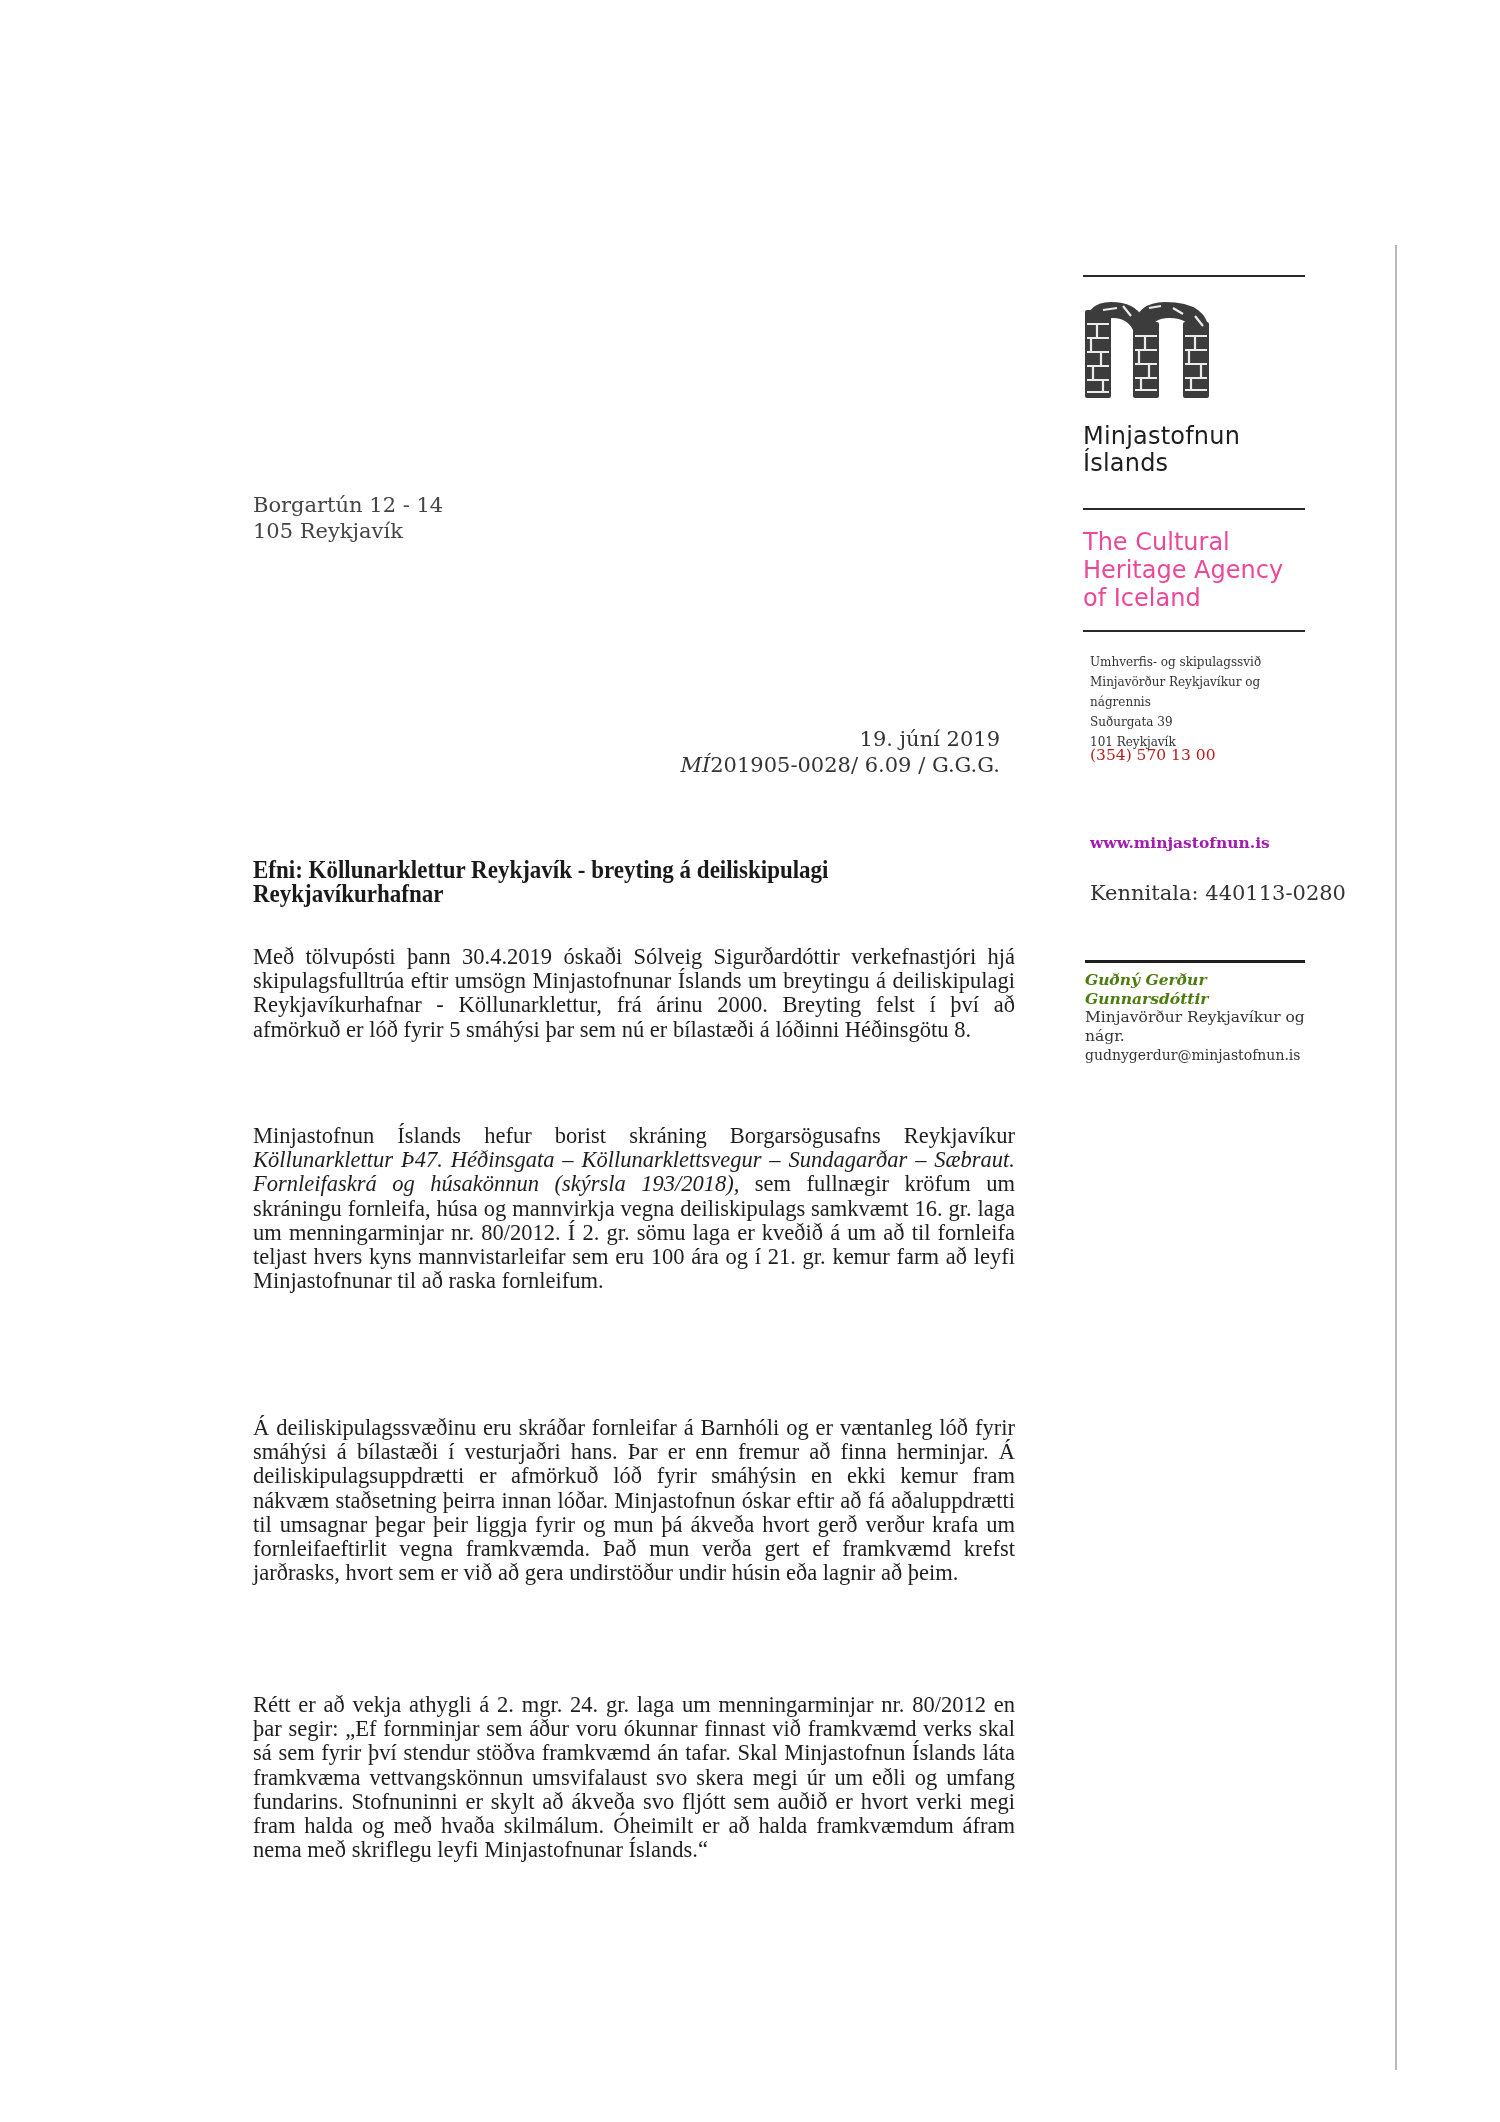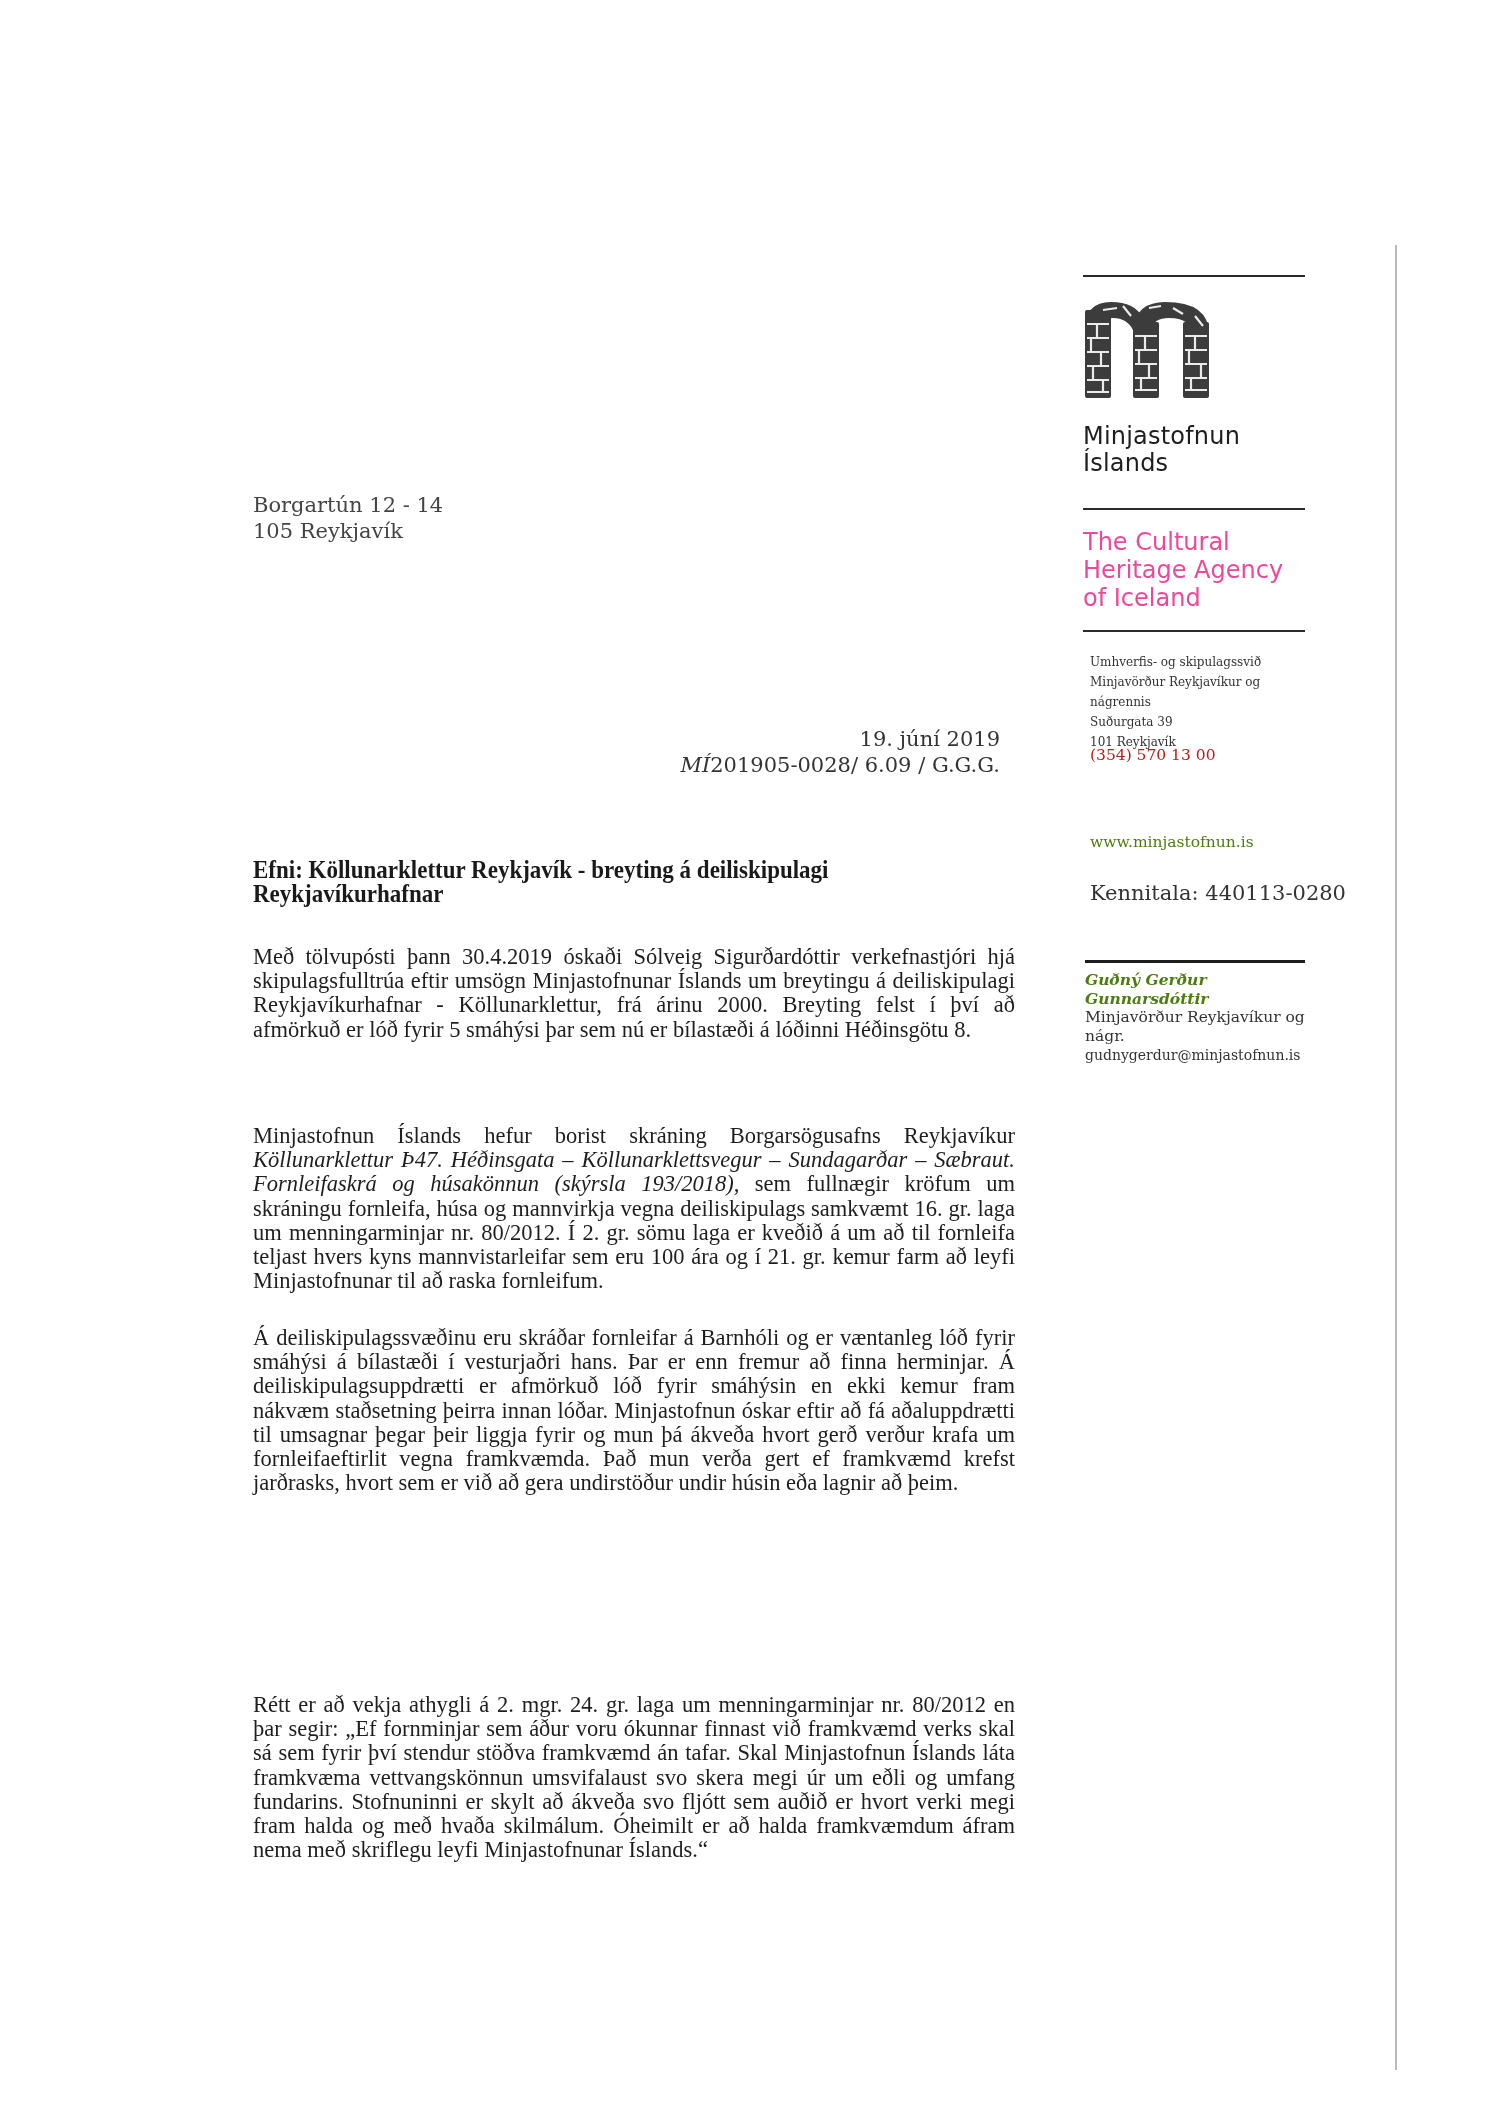--- a/index.html
+++ b/index.html
@@ -36,21 +36,21 @@
       position: absolute; left: 1083px; top: 528px;
       font-family: "DejaVu Sans", "Liberation Sans", sans-serif;
       font-size: 24px; line-height: 28px; color: #ec4899;
     }
 
     .dept-block {
       position: absolute; left: 1090px; top: 652px;
       font-size: 12px; line-height: 20px; color: #333;
     }
     .phone { position: absolute; left: 1090px; top: 746px; font-size: 15.5px; color: #b91c1c; }
-    .web { position: absolute; left: 1090px; top: 833px; font-size: 15.5px; color: #4d7c0f; }
+    .web { position: absolute; left: 1090px; top: 833px; font-size: 15.5px; color: #a21caf; font-weight: bold; }
     .kt { position: absolute; left: 1090px; top: 881px; font-size: 21px; color: #333; }
 
     .signer {
       position: absolute; left: 1085px; top: 970px;
       font-size: 15.5px; line-height: 19px; color: #333;
     }
     .signer .name { font-weight: bold; color: #4d7c0f; font-style: italic; }
     .signer .email { font-size: 14px; }
 
     
@@ -77,21 +77,21 @@
 
     
     .para {
       position: absolute; left: 253px; width: 762px;
       font-family: "Liberation Serif", "DejaVu Serif", serif;
       font-size: 22.5px; line-height: 24.2px; color: #1e1e1e;
       text-align: justify;
     }
     .para.p1 { top: 945px; }
     .para.p2 { top: 1124px; }
-    .para.p3 { top: 1326px; }
+    .para.p3 { top: 1416px; }
     .para.p4 { top: 1693px; }
     .para i { font-style: italic; }
   </style>
 </head>
 <body>
 
 <div class="page">
 
   <div class="scan-line"></div>
 

